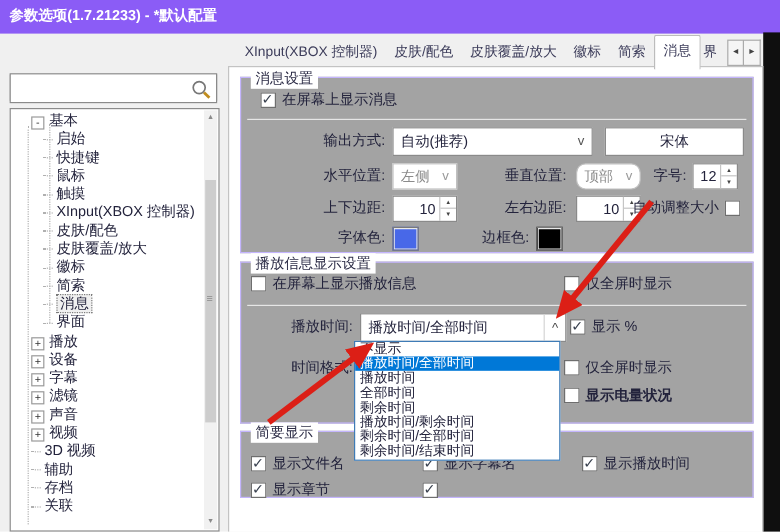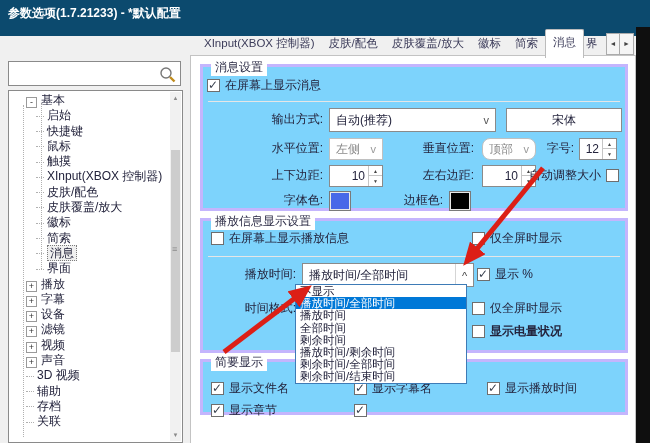--- a/index.html
+++ b/index.html
@@ -2,21 +2,21 @@
 <html><head>
 <meta charset="utf-8">
 <style>
   * { margin:0; padding:0; box-sizing:border-box; }
   html,body { width:650px; height:443px; }
   body {
     font-family:"Liberation Sans","DejaVu Sans",sans-serif;
     font-size:12px; color:#23233c; background:#f0f0f0;
     position:relative; overflow:hidden;
   }
-  .titlebar { position:absolute; left:0; top:0; width:650px; height:36px; background:#0c4a6e; }
+  .titlebar { position:absolute; left:0; top:0; width:650px; height:28px; background:#8b5cf6; }
   .titlebar span { color:#ffffff; font-weight:bold; font-size:12px; line-height:27px; padding-left:8px; display:inline-block; }
   .dark-strip { position:absolute; left:636px; top:27px; width:14px; height:416px; background:#0f0f0f; }
 
   
   .profile-combo { position:absolute; left:8px; top:34px; width:173px; height:22px; background:#fff; border:1px solid #8a8a8a; line-height:20px; padding-left:6px;margin-top:28px; }
   .profile-combo .varrow { position:absolute; right:7px; top:0; color:#555; font-size:11px; }
   .searchbox { position:absolute; left:8px; top:61px; width:173px; height:25px; background:#fff; border:1px solid #8a8a8a; }
   .searchbox svg { position:absolute; right:4px; top:4px; }
   .treebox { position:absolute; left:8px; top:90px; width:175px; height:353px; background:#fff; border:1px solid #8a8a8a; overflow:hidden; }
   .tree { position:absolute; left:0; top:2px; right:12px; }
@@ -37,21 +37,21 @@
   .tabbar { position:absolute; left:197px; top:32px; height:25px; display:flex; align-items:flex-end; z-index:5; }
   .tab { font-size:11.5px; color:#3c3c5a; padding:5px 7px 6px 7px; white-space:nowrap; }
   .tab.active { background:#fff; border:1px solid #bcbcbc; border-bottom:none; padding-bottom:8px; margin-bottom:-1px; border-radius:2px 2px 0 0; }
   .tab.partial { width:13px; overflow:hidden; padding-left:2px; padding-right:0; }
   .tab-scroll { position:absolute; top:33px; left:606px; display:flex; z-index:6; }
   .tab-scroll .tsb { width:14px; height:22px; background:#f5f5f5; border:1px solid #ababab; font-size:7px; color:#444; text-align:center; line-height:20px; }
   .tab-scroll .tsb + .tsb { border-left:none; }
 
   
   .content { position:absolute; left:190px; top:55px; width:446px; height:388px; background:#fff; border:1px solid #c3c3c3; border-bottom:none; }
-  .group { position:absolute; border:3px solid #c4b5fd; background:#7dd3fc; }
+  .group { position:absolute; border:1px solid #c4b5fd; background:#a3a3a3; }
   .group .legend { position:absolute; top:-8px; left:8px; background:#fff; padding:0 4px; color:#2c2c46; z-index:2; }
   .sep { position:absolute; left:5px; right:5px; border-top:1px solid #e6e6e6; }
   .row { position:absolute; height:25px; display:flex; align-items:center; }
   .lab { display:inline-block; text-align:right; }
   .cbx { display:inline-flex; align-items:center; }
   .cb { width:13px; height:13px; border:1px solid #6e6e6e; background:#fff; display:inline-block; position:relative; margin-right:5px; flex:none; }
   .cb.checked::after { content:"✓"; position:absolute; left:0px; top:-2px; font-size:12px; font-weight:bold; color:#39414f; }
   .cb.after { margin-right:0; margin-left:5px; }
   .combo { position:relative; background:#fff; border:1px solid #8a8a8a; height:24px; line-height:22px; padding-left:6px; }
   .combo .varrow { position:absolute; right:6px; top:0; color:#555; font-size:11px; }
@@ -104,25 +104,25 @@
     <div class="trow lvl1"><span class="stub"></span><span class="tlabel">鼠标</span></div>
     <div class="trow lvl1"><span class="stub"></span><span class="tlabel">触摸</span></div>
     <div class="trow lvl1"><span class="stub"></span><span class="tlabel">XInput(XBOX 控制器)</span></div>
     <div class="trow lvl1"><span class="stub"></span><span class="tlabel">皮肤/配色</span></div>
     <div class="trow lvl1"><span class="stub"></span><span class="tlabel">皮肤覆盖/放大</span></div>
     <div class="trow lvl1"><span class="stub"></span><span class="tlabel">徽标</span></div>
     <div class="trow lvl1"><span class="stub"></span><span class="tlabel">简索</span></div>
     <div class="trow lvl1"><span class="stub"></span><span class="tlabel sel">消息</span></div>
     <div class="trow lvl1"><span class="stub"></span><span class="tlabel">界面</span></div>
     <div class="trow lvl0"><span class="exp">+</span><span class="tlabel">播放</span></div>
+    <div class="trow lvl0"><span class="exp">+</span><span class="tlabel">设备</span></div>
     <div class="trow lvl0"><span class="exp">+</span><span class="tlabel">字幕</span></div>
-    <div class="trow lvl0"><span class="exp">+</span><span class="tlabel">设备</span></div>
     <div class="trow lvl0"><span class="exp">+</span><span class="tlabel">滤镜</span></div>
+    <div class="trow lvl0"><span class="exp">+</span><span class="tlabel">声音</span></div>
     <div class="trow lvl0"><span class="exp">+</span><span class="tlabel">视频</span></div>
-    <div class="trow lvl0"><span class="exp">+</span><span class="tlabel">声音</span></div>
     <div class="trow lvl0"><span class="stub"></span><span class="tlabel">3D 视频</span></div>
     <div class="trow lvl0"><span class="stub"></span><span class="tlabel">辅助</span></div>
     <div class="trow lvl0"><span class="stub"></span><span class="tlabel">存档</span></div>
     <div class="trow lvl0"><span class="stub"></span><span class="tlabel">关联</span></div>
   </div>
   <div class="tree-sb">
     <div class="sb-up">▲</div>
     <div class="thumb"></div>
     <div class="sb-dn">▼</div>
   </div>
@@ -139,21 +139,21 @@
 </div>
 <div class="tab-scroll">
   <div class="tsb">◄</div>
   <div class="tsb">►</div>
 </div>
 
 <div class="content">
 
   <div class="group" style="left:9px; top:8px; width:428px; height:147px;">
     <div class="legend">消息设置</div>
-    <div class="row" style="left:4px; top:6px;text-align:center;">
+    <div class="row" style="left:16px; top:6px;text-align:center;">
       <span class="cbx">
         <span class="cb checked"></span>
         <span>在屏幕上显示消息</span>
       </span>
     </div>
     <div class="sep" style="top:34px;"></div>
     <div class="row" style="left:0; top:40px; width:428px;">
       <span class="lab" style="width:120px;">输出方式:</span>
       <div class="combo" style="position:absolute; left:126px; width:167px;">
         <span>自动(推荐)</span>

